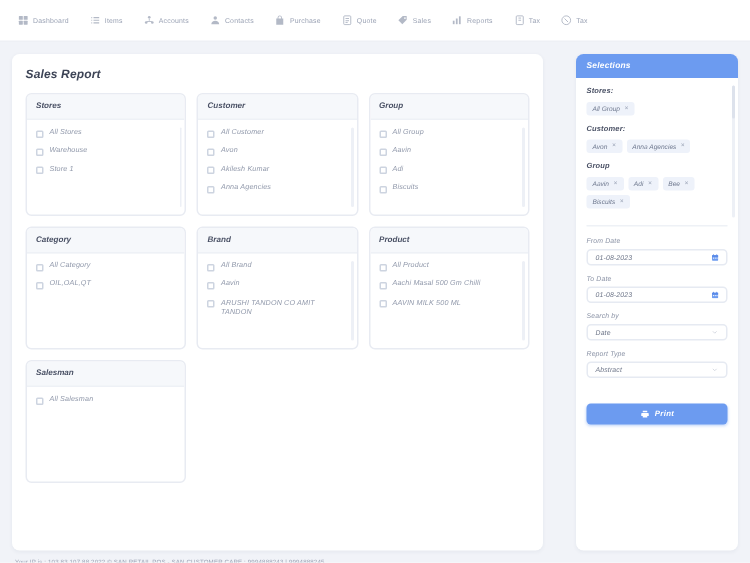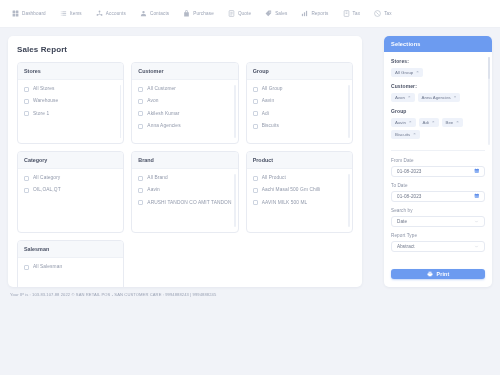--- a/index.html
+++ b/index.html
@@ -31,21 +31,22 @@
     cursor: pointer;
   }
   .nav-ico { width: 7px; height: 7px; display: block; flex: 0 0 auto; opacity: .75; }
   .nav-ico svg { width: 100%; height: 100%; display: block; }
 
   
   .page {
     display: flex;
     gap: 22px;
     padding: 8px 8px 0 8px;
-    height: 259px;
+    height: 339px;
+    font-style: italic;
   }
 
   
   .left-panel {
     flex: 1 1 auto;
     background: #ffffff;
     border-radius: 5px;
     padding: 9px 9px 6px 9px;
     box-shadow: 0 1px 3px rgba(40,55,90,.06);
     overflow: hidden;

